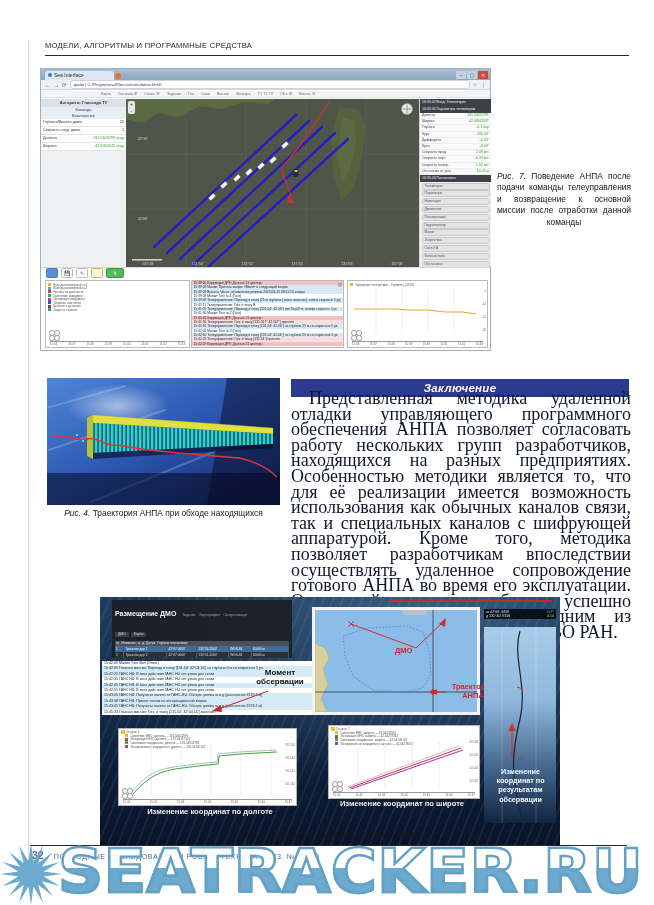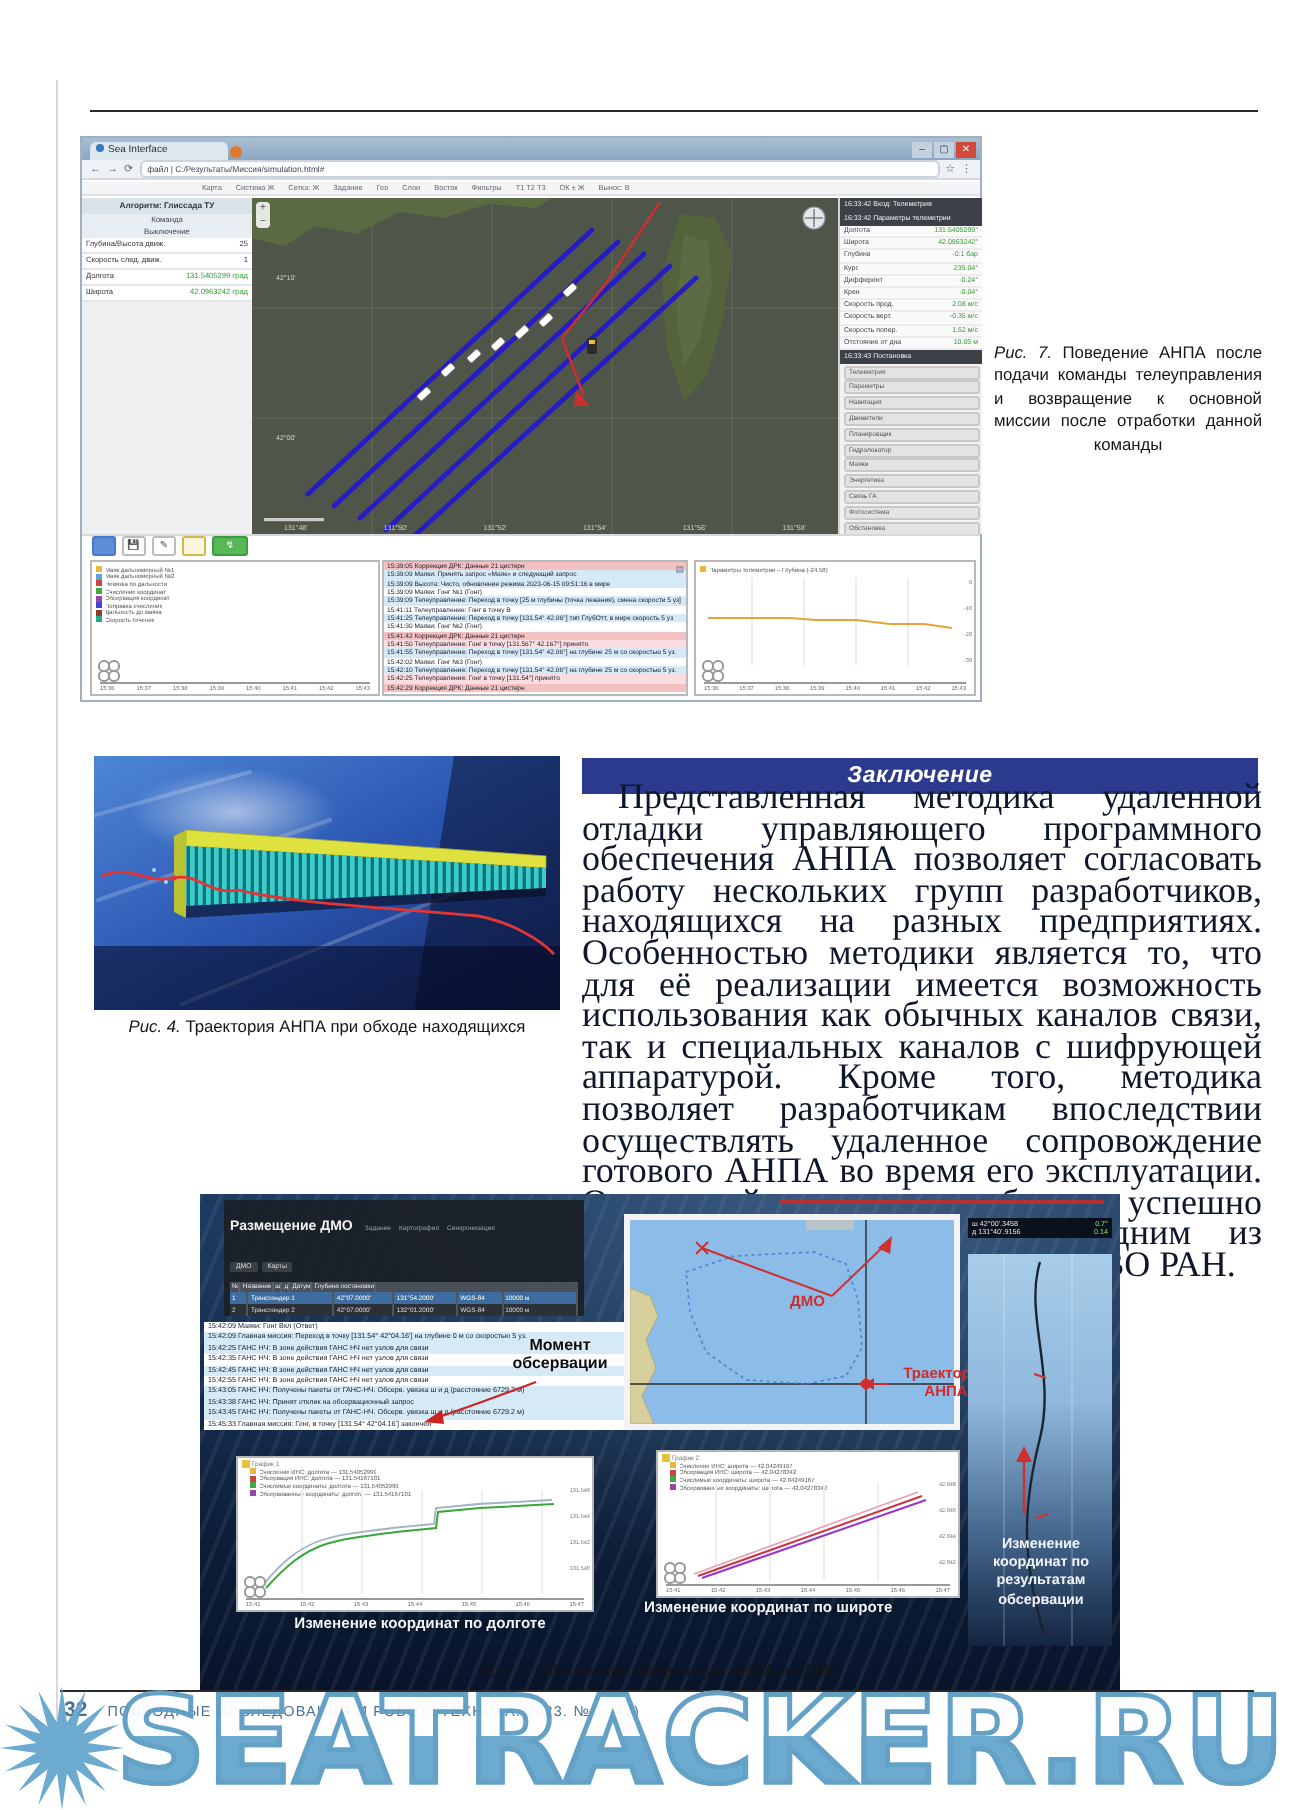--- a/index.html
+++ b/index.html
@@ -117,40 +117,41 @@
   .f9-strip{left:384px;top:30px;width:72px;height:196px;
     background:linear-gradient(180deg,#a8cde9 0%,#8fb8dc 38%,#44658c 72%,#122540 100%);}
   .f9-result{left:383px;top:170px;width:75px;font-size:7.2px;font-weight:bold;color:#f2f6fa;text-align:center;line-height:9.2px;}
   .f9-chart{position:absolute;background:#fff;border:1px solid #b5b5b5;overflow:hidden;}
   .f9-chartLon{left:18px;top:131px;width:177px;height:76px;}
   .f9-chartLat{left:228px;top:128px;width:150px;height:72px;}
   .f9c-flag{position:absolute;left:2px;top:1px;width:3.5px;height:3.5px;background:#e8c23a;}
   .f9c-title{position:absolute;left:7px;top:.5px;font-size:3.2px;color:#777;}
   .f9c-legend{position:absolute;left:6px;top:5px;}
   .f9-capLon{left:30px;top:210px;width:160px;font-size:7.6px;font-weight:bold;color:#eef3f8;text-align:center;text-shadow:0 0 2px rgba(0,0,0,.6);}
-  .f9-capLat{left:222px;top:202px;width:160px;font-size:7.6px;font-weight:bold;color:#eef3f8;text-align:left;text-shadow:0 0 2px rgba(0,0,0,.6);}
+  .f9-capLat{left:222px;top:202px;width:160px;font-size:7.6px;font-weight:bold;color:#eef3f8;text-align:center;text-shadow:0 0 2px rgba(0,0,0,.6);}
   .f9cap{left:100px;top:830px;width:460px;text-align:center;}
   
   .foot-rule{left:30px;top:845px;width:597px;height:1px;background:#2a2a2a;}
   .foot{left:32px;top:849px;width:500px;display:flex;align-items:baseline;gap:10px;color:#4e6f8e;}
   .foot .pn{font-size:10.5px;font-weight:bold;}
   .foot .jn{font-size:7.2px;letter-spacing:.6px;}
   .wm-text{left:58px;top:840px;width:596px;height:64px;white-space:nowrap;
     font-family:"DejaVu Sans",sans-serif;font-weight:bold;font-size:60px;line-height:62px;letter-spacing:.5px;
     transform:scaleX(1.04);transform-origin:left center;
     background:linear-gradient(#fdfdfd 0%,#fdfdfd 44%,#66a6cd 44%,#66a6cd 100%);
     -webkit-background-clip:text;background-clip:text;color:transparent;
     -webkit-text-stroke:2.4px #5b9cc5;opacity:.95;z-index:9;}
   .wm-star{left:0px;top:843px;z-index:9;opacity:.95;}
 </style>
 </head>
 <body>
 
 <div class="page">
   <div class="abs edge-line"></div>
+  <div class="abs running-head">МОДЕЛИ, АЛГОРИТМЫ И ПРОГРАММНЫЕ СРЕДСТВА</div>
   <div class="abs head-rule"></div>
 
   <div class="abs fig7">
     <div class="abs f7-titlebar">
       <div class="abs f7-tab"><span class="f7-fav"></span><span>Sea Interface</span></div>
       <div class="abs f7-newtab"></div>
       <div class="abs f7-winbtns">
         <span>–</span>
         <span>▢</span>
         <span class="cl">✕</span>

